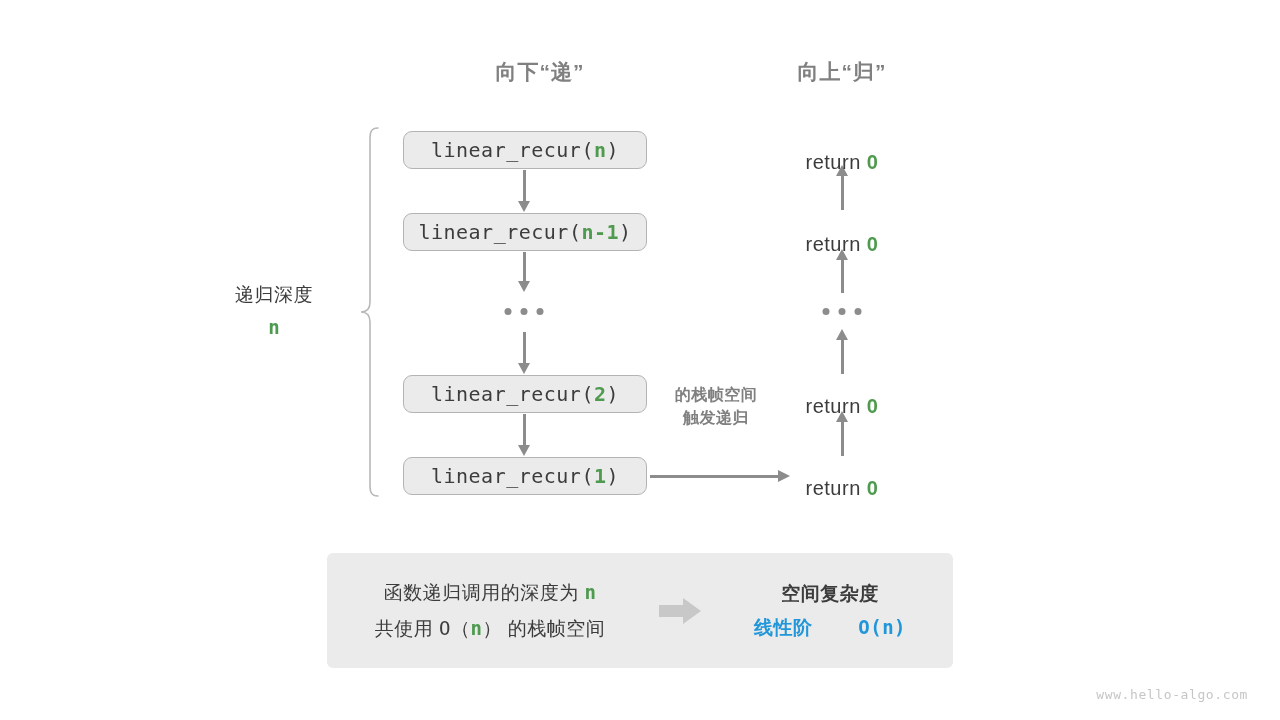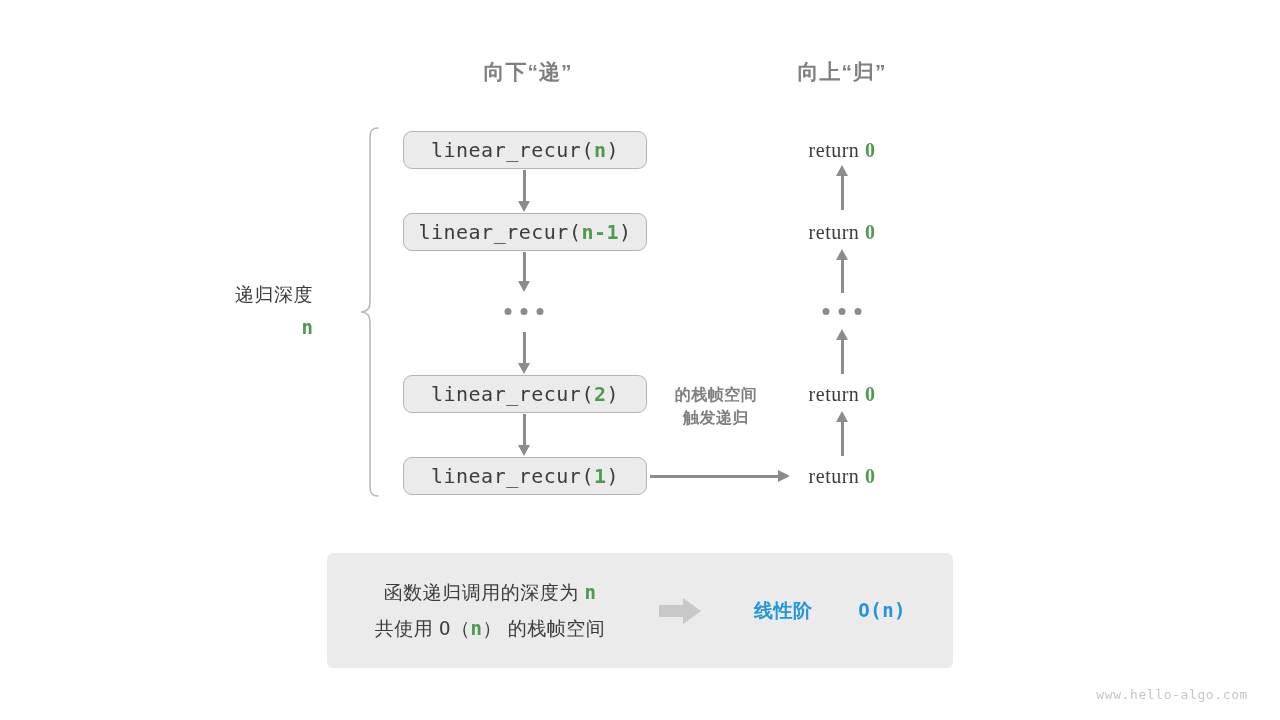--- a/index.html
+++ b/index.html
@@ -24,21 +24,21 @@
   
   .col-header {
     position: absolute;
     font-size: 21px;
     font-weight: bold;
     color: #808080;
     letter-spacing: 1px;
     white-space: nowrap;
     transform: translateX(-50%);
   }
-  #hdr-down { left: 528px; top: 58px; }
+  #hdr-down { left: 540px; top: 58px; }
   #hdr-up   { left: 842px; top: 58px; }
 
   
   .call-box {
     position: absolute;
     left: 403px;
     width: 244px;
     height: 38px;
     box-sizing: border-box;
     background: #ebebeb;
@@ -135,25 +135,26 @@
     border-radius: 50%;
     background: #8c8c8c;
   }
   #dots-left  { left: 524px; top: 308px; }
   #dots-right { left: 842px; top: 308px; }
 
   
   .ret {
     position: absolute;
     transform: translateX(-50%);
-    font-family: Liberation Serif, serif;
+    font-family: Liberation Sans, sans-serif;
     font-size: 20px;
     color: #3c3c3c;
     letter-spacing: 0.5px;
     white-space: nowrap;
+    margin-top: 12px;
   }
   .ret .zero { color: #4e9a4e; font-weight: bold; }
   #ret-0 { left: 842px; top: 139px; }
   #ret-1 { left: 842px; top: 221px; }
   #ret-2 { left: 842px; top: 383px; }
   #ret-3 { left: 842px; top: 465px; }
 
   
   #h-arrow {
     position: absolute;
@@ -191,21 +192,21 @@
     letter-spacing: 0.5px;
   }
 
   
   #brace { position: absolute; left: 358px; top: 126px; }
   #depth-label {
     position: absolute;
     left: 274px;
     top: 282px;
     transform: translateX(-50%);
-    text-align: right;
+    text-align: center;
     white-space: nowrap;
   }
   #depth-label .dl-text {
     display: block;
     font-size: 19px;
     color: #3c3c3c;
     letter-spacing: 0.5px;
   }
   #depth-label .dl-var {
     display: block;
@@ -407,19 +408,20 @@
       </div>
     </div>
 
     <div id="summary-arrow">
       <svg width="46" height="30" viewBox="0 0 46 30">
         <path d="M2 9 L26 9 L26 2 L44 15 L26 28 L26 21 L2 21 Z" fill="#c8c8c8"></path>
       </svg>
     </div>
 
     <div id="summary-right">
+      <span class="title">空间复杂度</span>
       <span class="value"><span>线性阶 </span><span class="mono">O(n)</span></span>
     </div>
   </div>
 
   <div id="watermark">www.hello-algo.com</div>
 
 </div>
 
 </body></html>

